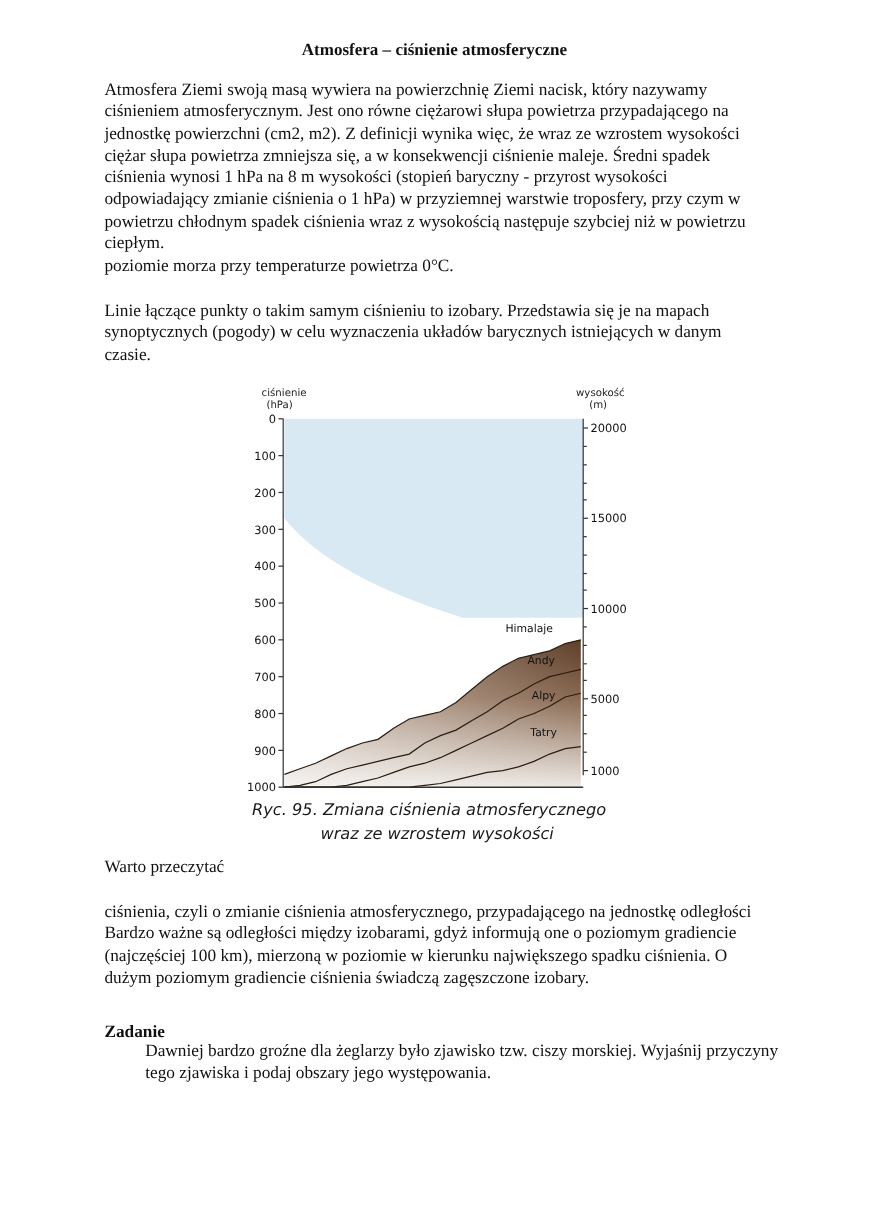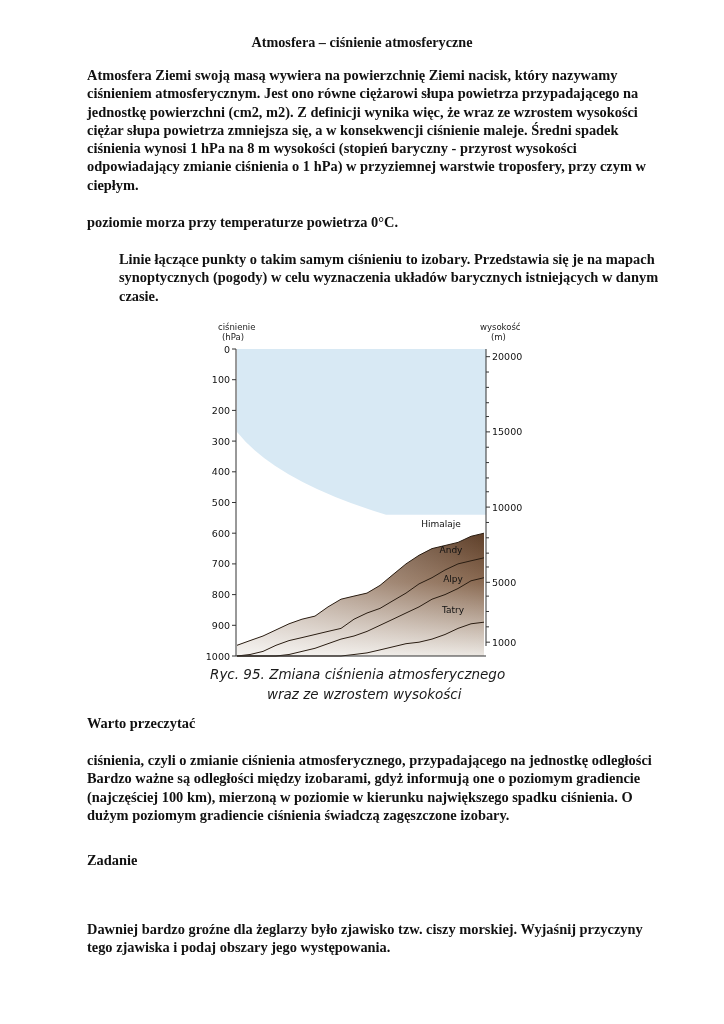--- a/index.html
+++ b/index.html
@@ -1,47 +1,48 @@
 <!DOCTYPE html>
 <html><head>
 <meta charset="utf-8">
 <style>
   html, body { margin: 0; padding: 0; background: #ffffff; }
   body { width: 724px; height: 1024px; position: relative; overflow: hidden;
          font-family: "Liberation Serif", "DejaVu Serif", serif; color: #111; }
   .title { position: absolute; top: 34px; left: 0; width: 724px; text-align: center;
            font-weight: bold; font-size: 14.2px; }
   .para { position: absolute; left: 87px; width: 560px; font-size: 14.4px; line-height: 18.3px; margin: 0; }
-  .para span.line { display: block; white-space: nowrap; font-weight: bold; }
+  .para span.line { display: block; white-space: nowrap; }
   #p1 { top: 66px; }
   #p2 { top: 213px; }
-  #p3 { top: 250px; margin-left: 32px; }
+  #p3 { top: 250px; }
   #warto { top: 714px; }
   #p4 { top: 751px; }
   #zad-h { top: 851px; font-weight: bold; }
-  #zad { top: 920px; }
+  #zad { top: 867px; margin-left: 34px; }
   .figure { position: absolute; left: 200px; top: 315px; width: 350px; height: 395px; }
   svg text { font-family: "DejaVu Sans", sans-serif; }
   .ax-title { font-size: 8.5px; fill: #222; }
   .tick-label { font-size: 9.5px; fill: #111; }
   .mt-label { font-size: 9px; fill: #111; }
   .caption { font-family: "DejaVu Sans", sans-serif; font-style: italic; font-size: 13.5px; fill: #1a1a1a; }
 </style>
 </head>
 <body>
 
 <div class="title">Atmosfera – ciśnienie atmosferyczne</div>
 
 <div class="para" id="p1">
   <span class="line">Atmosfera Ziemi swoją masą wywiera na powierzchnię Ziemi nacisk, który nazywamy</span>
   <span class="line">ciśnieniem atmosferycznym. Jest ono równe ciężarowi słupa powietrza przypadającego na</span>
   <span class="line">jednostkę powierzchni (cm2, m2). Z definicji wynika więc, że wraz ze wzrostem wysokości</span>
   <span class="line">ciężar słupa powietrza zmniejsza się, a w konsekwencji ciśnienie maleje. Średni spadek</span>
   <span class="line">ciśnienia wynosi 1 hPa na 8 m wysokości (stopień baryczny - przyrost wysokości</span>
   <span class="line">odpowiadający zmianie ciśnienia o 1 hPa) w przyziemnej warstwie troposfery, przy czym w</span>
+  <span class="line">powietrzu chłodnym spadek ciśnienia wraz z wysokością następuje szybciej niż w powietrzu</span>
   <span class="line">ciepłym.</span>
 </div>
 
 <div class="para" id="p2">
   <span class="line">poziomie morza przy temperaturze powietrza 0°C.</span>
 </div>
 
 <div class="para" id="p3" style="top:250px;">
   <span class="line">Linie łączące punkty o takim samym ciśnieniu to izobary. Przedstawia się je na mapach</span>
   <span class="line">synoptycznych (pogody) w celu wyznaczenia układów barycznych istniejących w danym</span>

